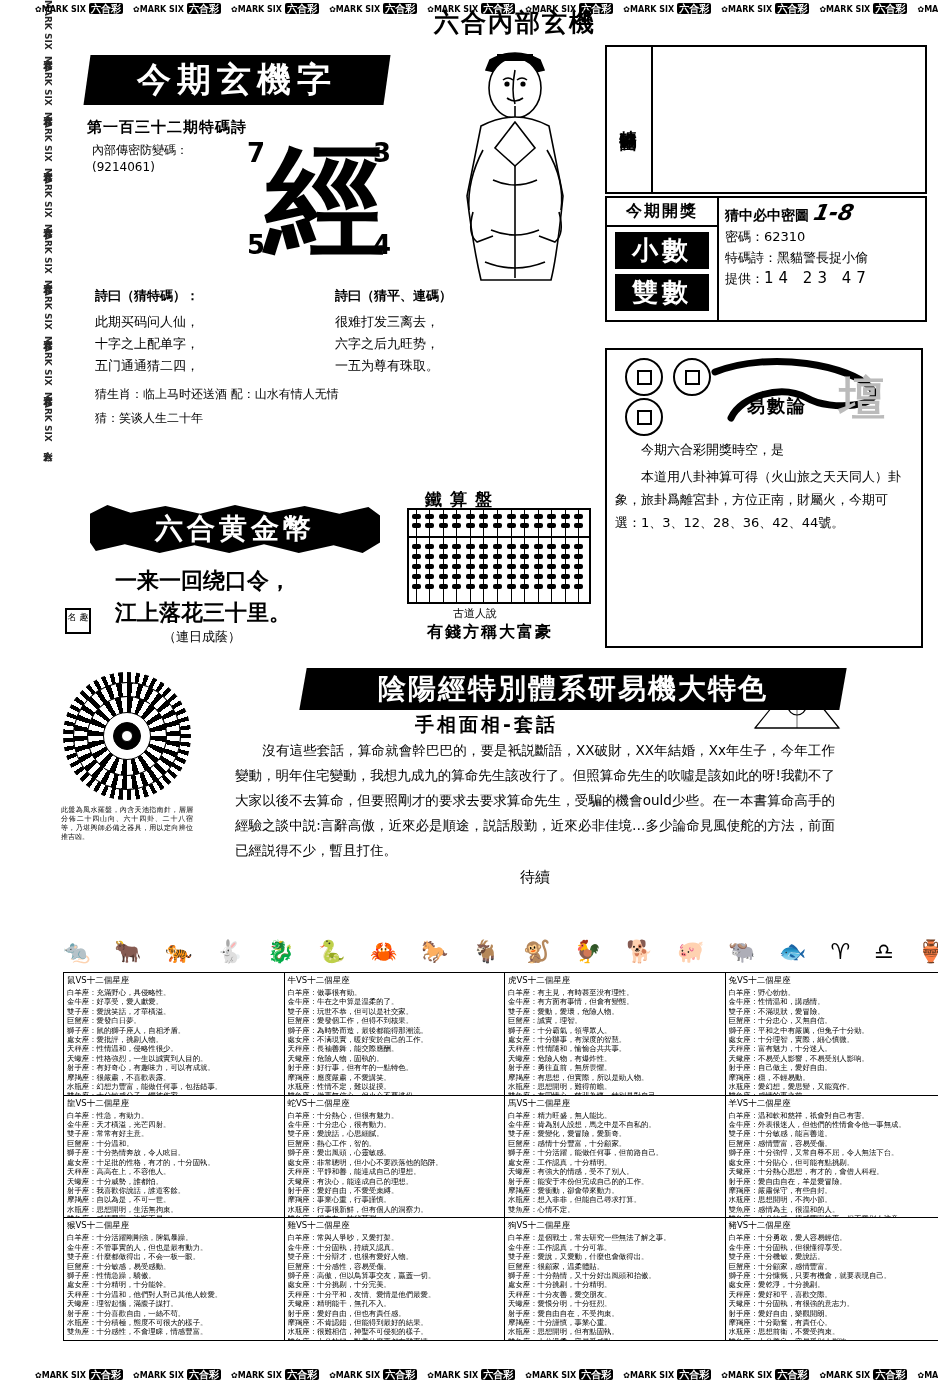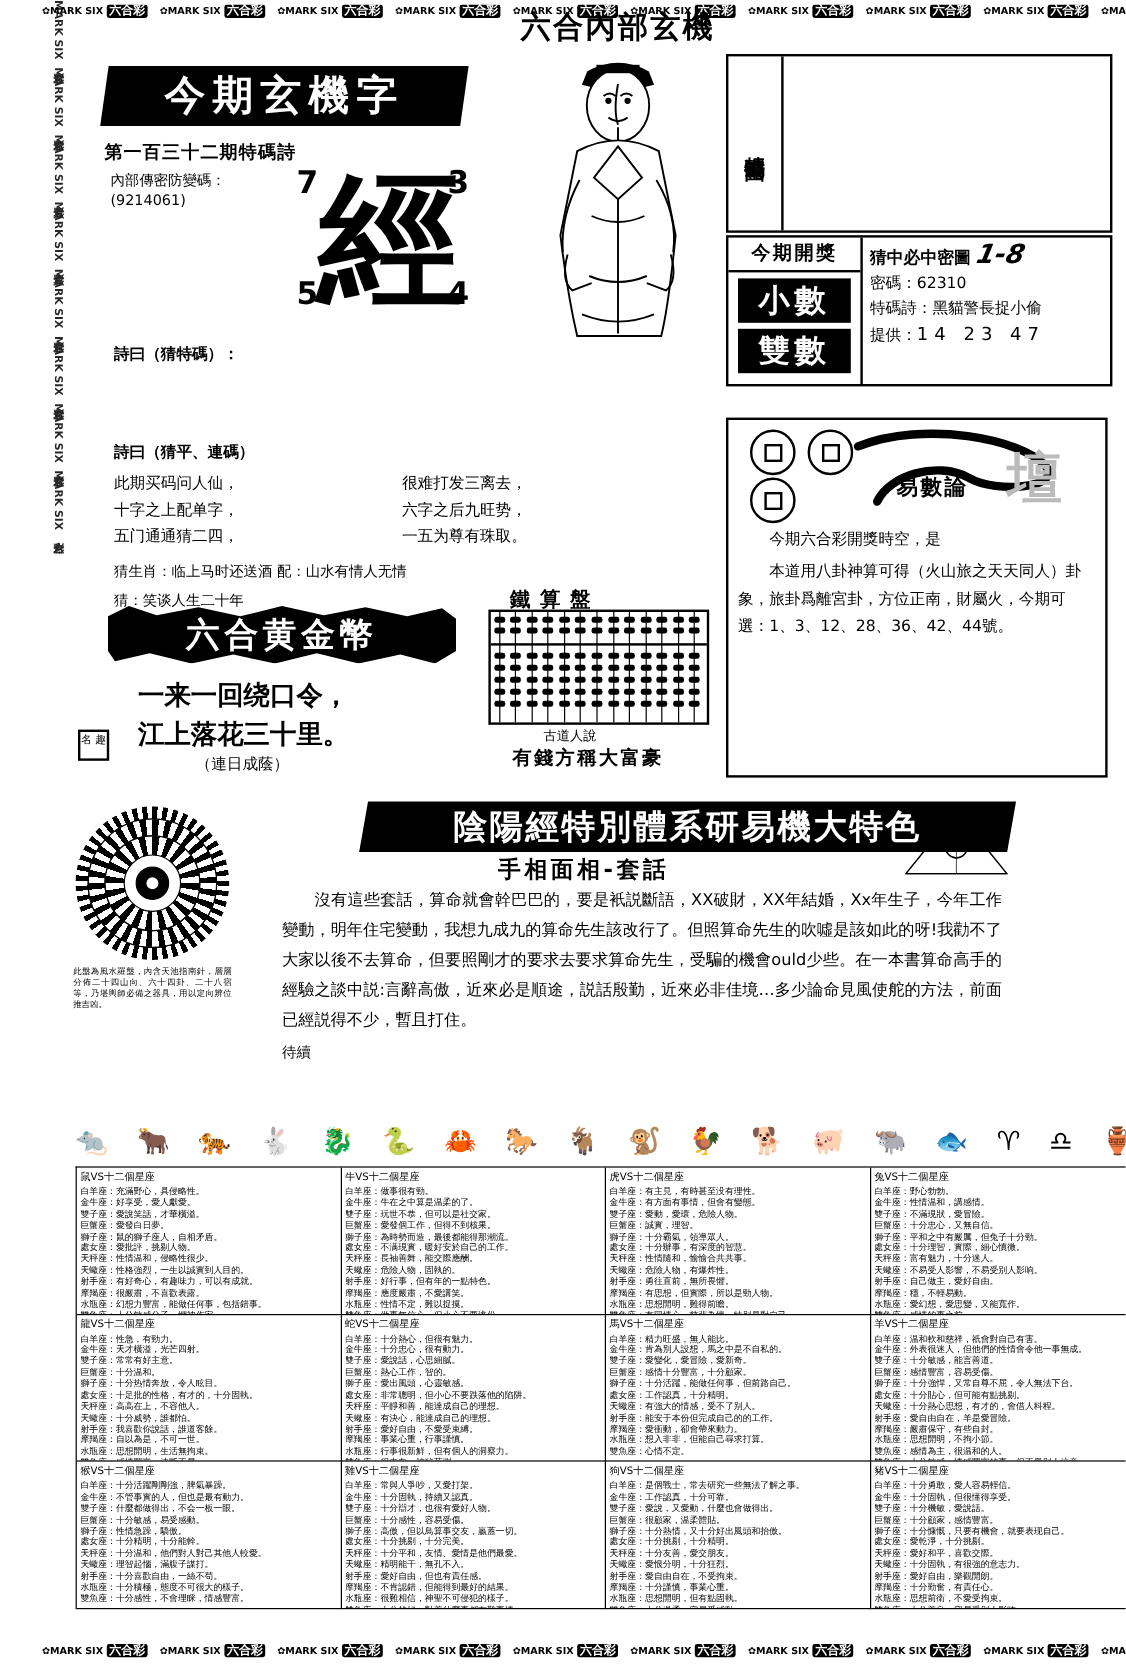--- a/index.html
+++ b/index.html
@@ -44,21 +44,21 @@
   .jing{position:absolute;top:135px;left:230px;width:120px;height:140px;
     font-size:120px;line-height:130px;font-weight:bold;text-align:center;color:#000;}
   .paren{position:absolute;top:160px;left:57px;font-size:12px;}
 
   
   .figure{position:absolute;top:30px;left:400px;width:160px;height:260px;}
   .figure svg{width:100%;height:100%;}
 
   
   .poem{position:absolute;top:285px;left:60px;width:480px;font-size:13px;line-height:22px;}
-  .poem .hdr{display:flex;gap:60px;font-weight:bold;margin-bottom:4px;flex-direction:column;}
+  .poem .hdr{display:flex;gap:60px;font-weight:bold;margin-bottom:4px;}
   .poem .hdr div{width:180px;}
   .poem .row{display:flex;gap:60px;}
   .poem .row div{width:180px;}
   .poem .tail{margin-top:6px;font-size:12px;}
   .poem .tail2{margin-top:2px;font-size:12px;}
 
   
   .gold{position:absolute;top:505px;left:55px;width:290px;height:48px;}
   .gold .band{position:absolute;inset:0;background:#000;clip-path:polygon(0 18%,6% 0,14% 16%,26% 2%,38% 18%,50% 0,62% 16%,74% 2%,86% 18%,96% 4%,100% 22%,100% 78%,94% 100%,84% 84%,72% 100%,60% 82%,48% 100%,36% 84%,24% 100%,12% 82%,2% 96%,0 78%);}
   .gold .txt{position:absolute;inset:0;display:flex;align-items:center;justify-content:center;
@@ -112,21 +112,21 @@
 
   
   .luopan{position:absolute;top:672px;left:28px;width:128px;height:128px;}
   .luopan .r{position:absolute;border:1px solid #000;border-radius:50%;}
   .luopan .hatch{position:absolute;inset:0;border-radius:50%;
     background:repeating-conic-gradient(#000 0 4deg,#fff 4deg 8deg);}
   .luo-cap{position:absolute;top:806px;left:26px;width:132px;font-size:7px;line-height:9px;text-align:justify;}
 
   
   .article{position:absolute;top:738px;left:200px;width:600px;font-size:13.5px;line-height:25px;text-align:justify;}
-  .article .more{text-align:left;font-size:12px;margin-top:2px;}
+  .article .more{text-align:center;font-size:15px;margin-top:2px;}
 
   
   .rcol{position:absolute;top:672px;left:812px;width:106px;height:248px;
     writing-mode:vertical-rl;text-orientation:mixed;font-size:9.5px;line-height:15px;}
   .rdeco{position:absolute;top:672px;left:716px;width:92px;height:62px;}
 
   
   .icons{position:absolute;top:930px;left:28px;width:882px;height:42px;
     display:flex;justify-content:space-between;align-items:center;}
   .icons div{font-size:22px;}

